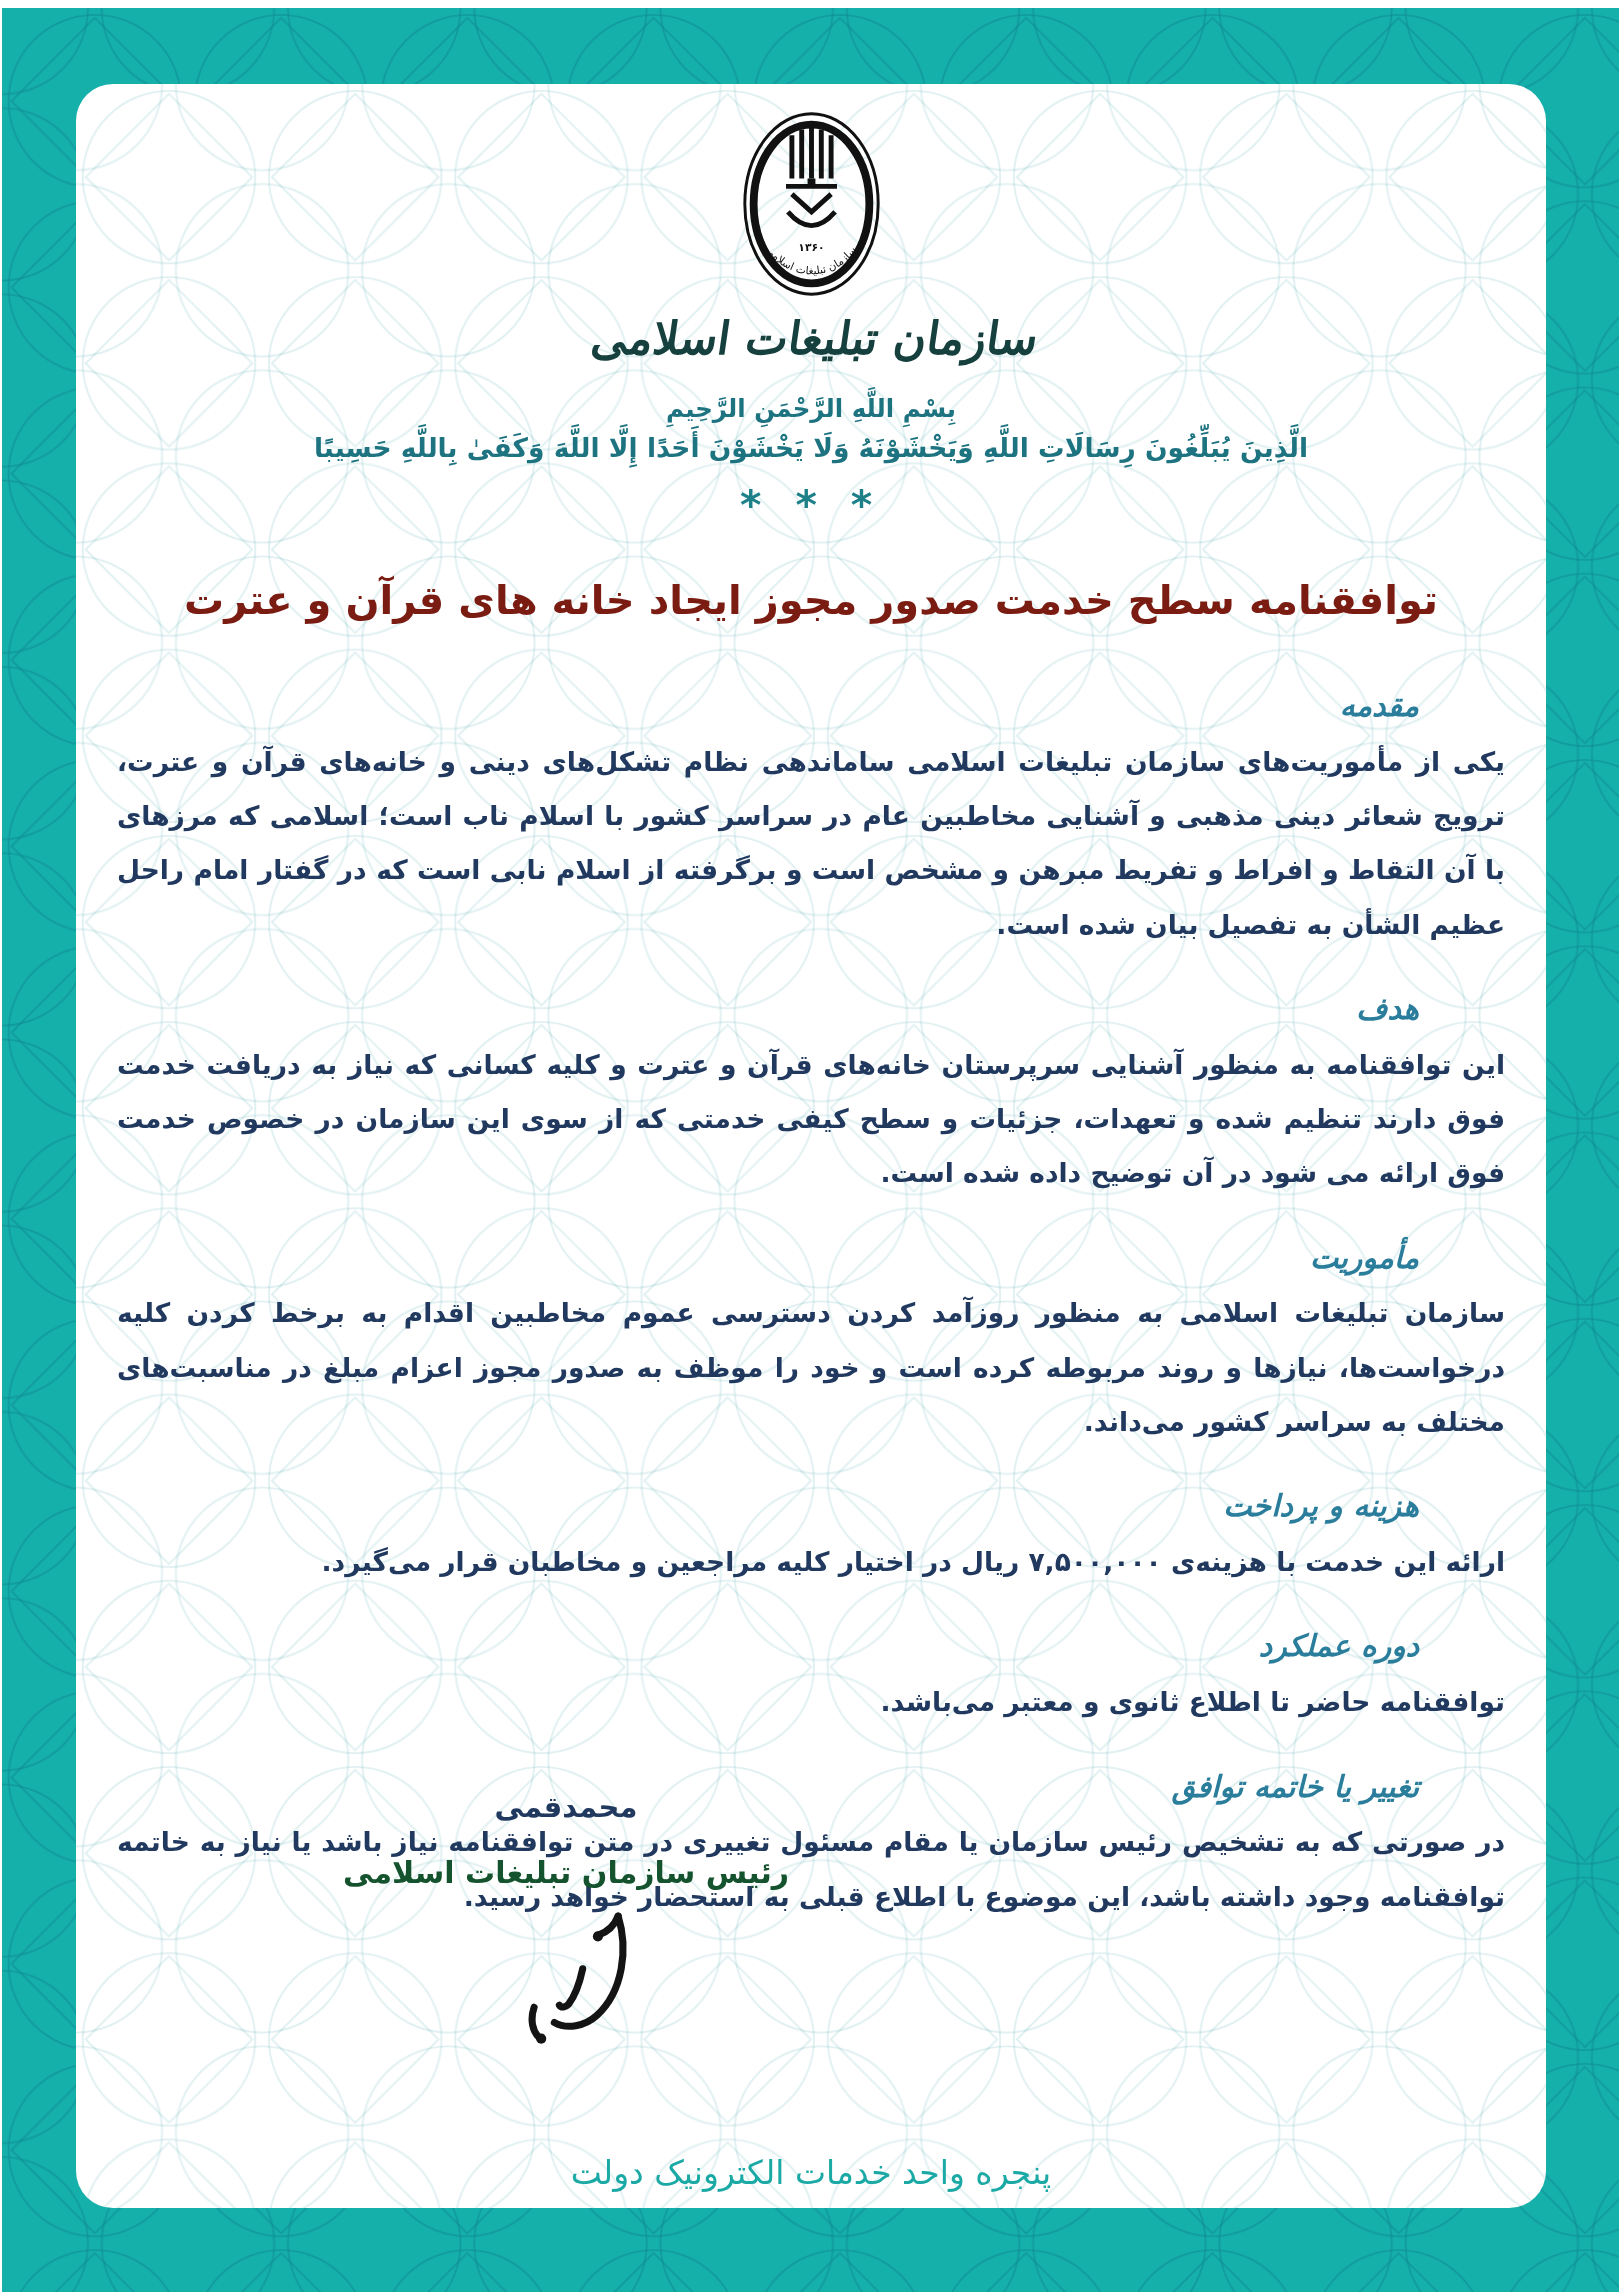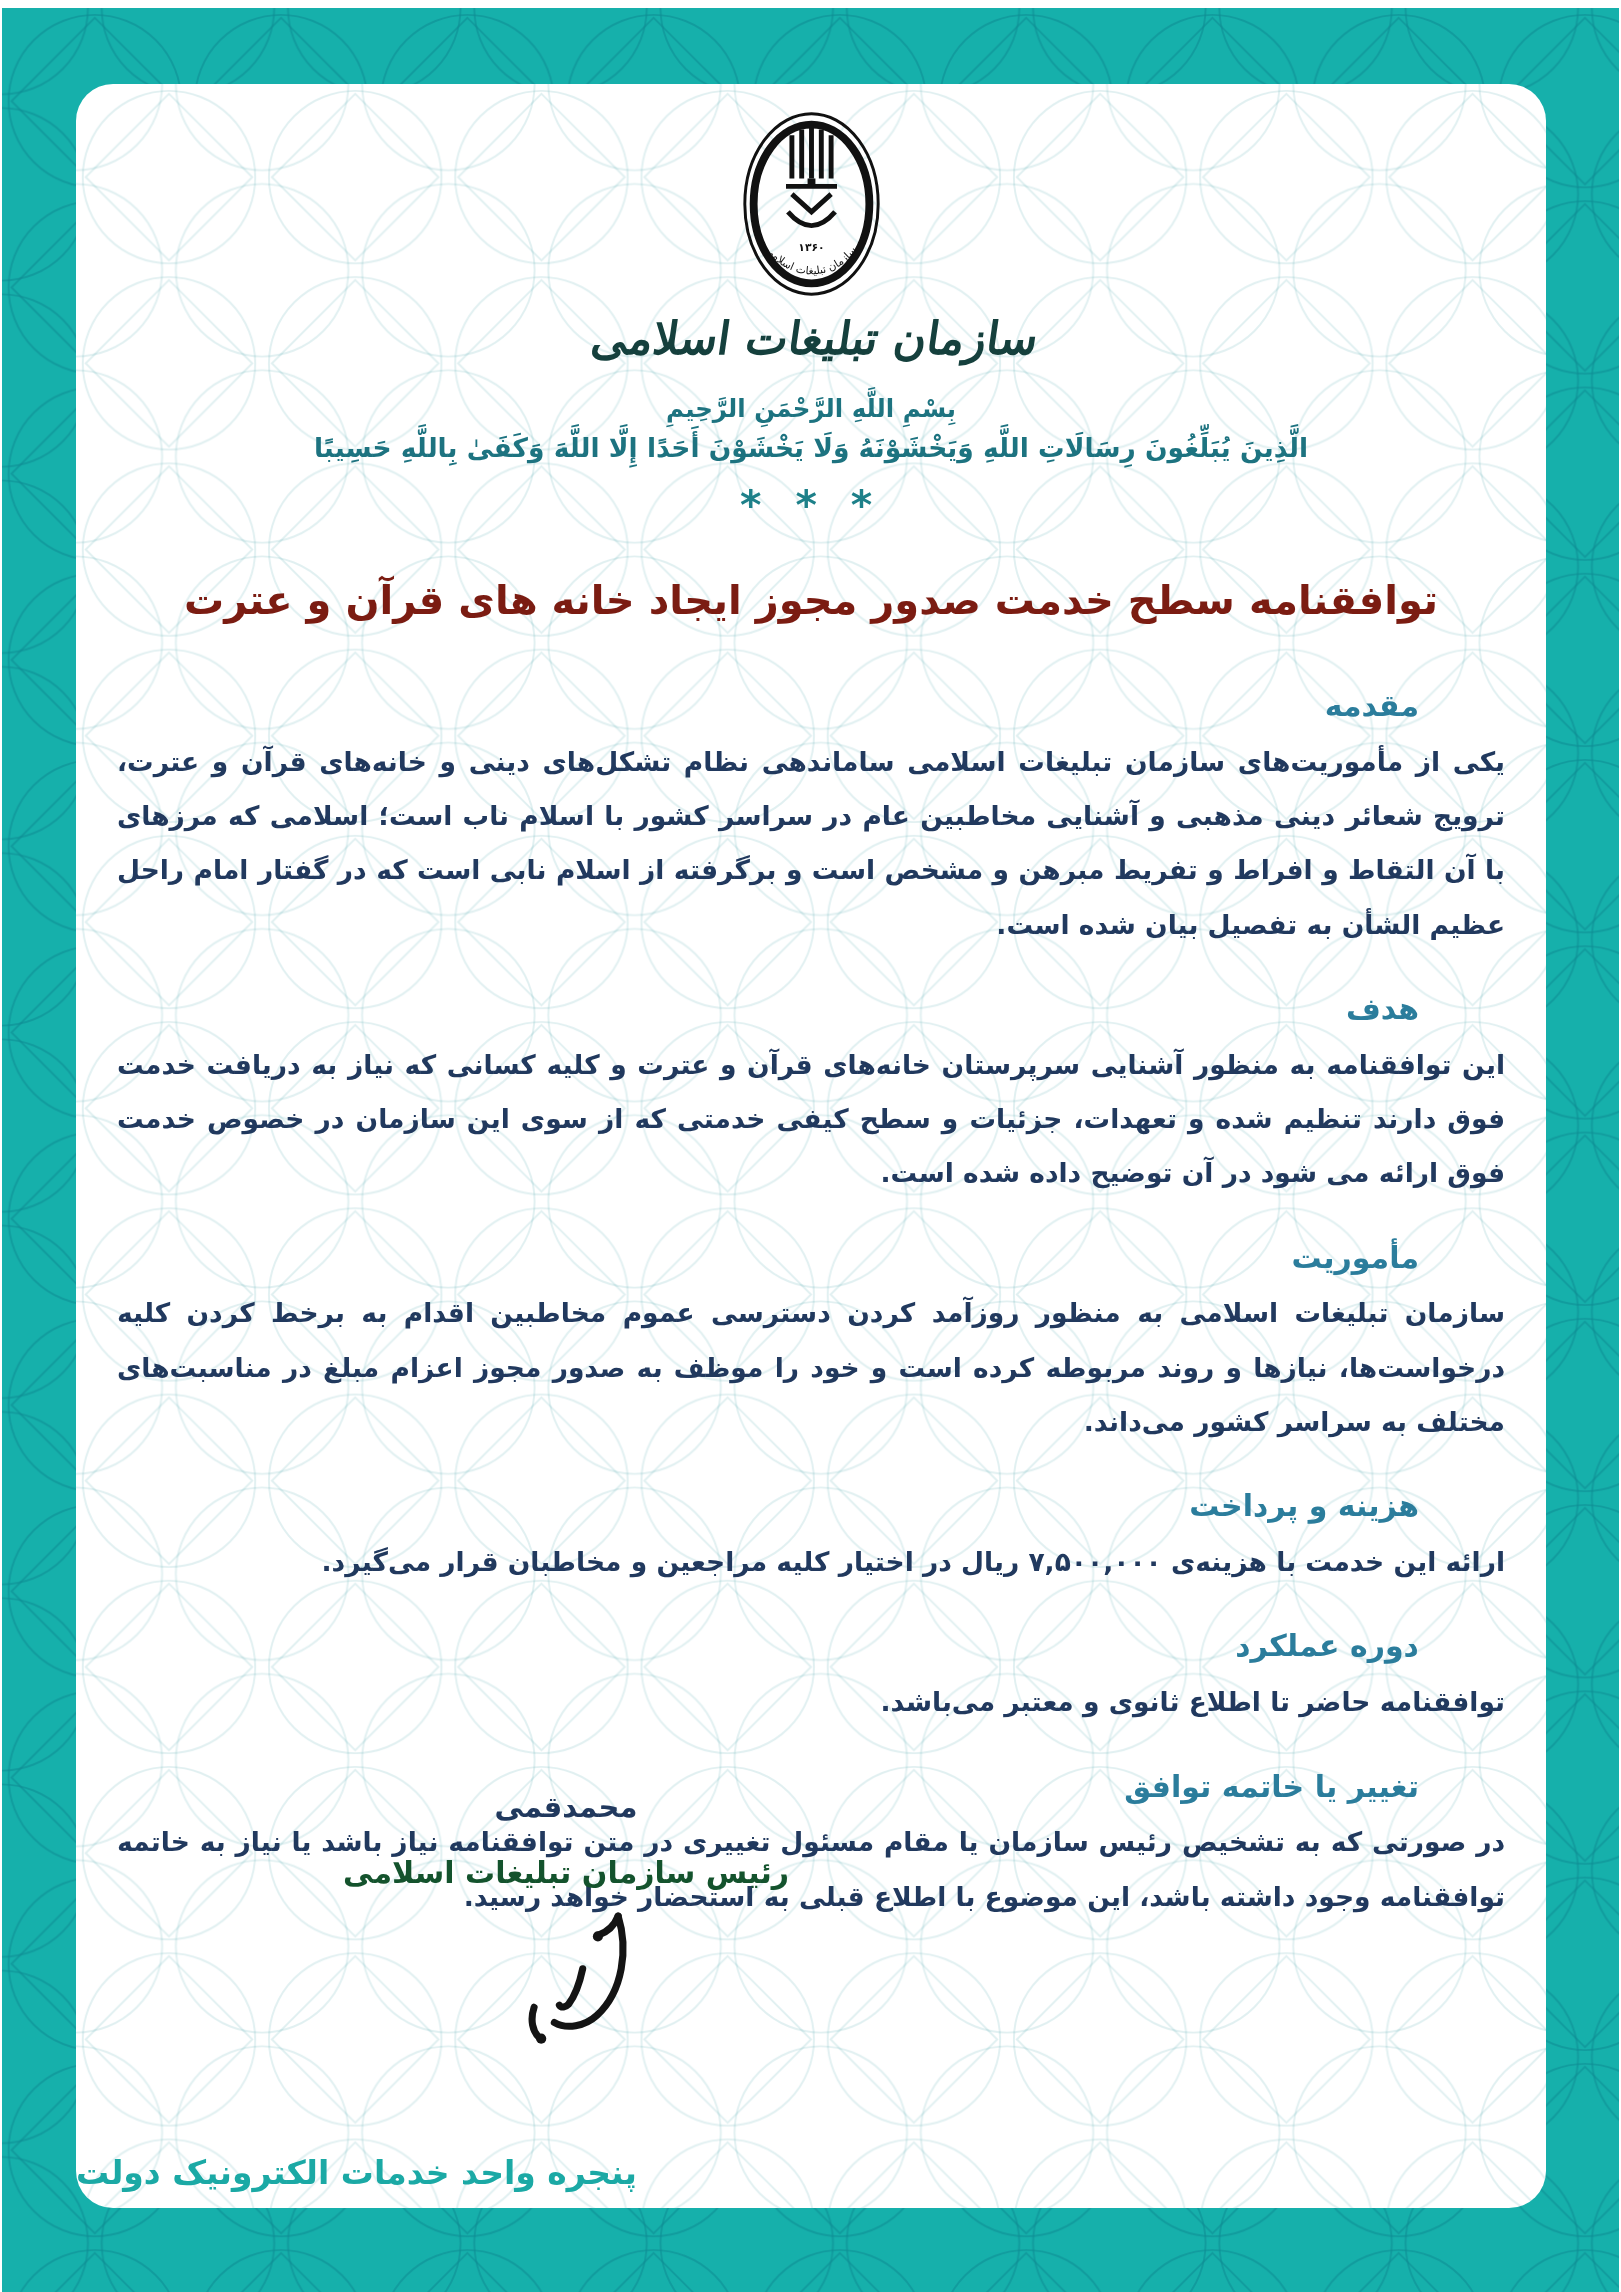--- a/index.html
+++ b/index.html
@@ -90,20 +90,21 @@
   }
   .sections {
     padding: 0 41px;
   }
   .section-heading {
     font-size: 30px;
     font-weight: bold;
     color: #2b7d9c;
     text-align: right;
     margin: 39px 86px 0 0;
+    font-style: italic;
   }
   .section-heading.first { margin-top: 65px; }
   .section-body {
     margin-top: 11.8px;
     font-size: 26.5px;
     font-weight: bold;
     color: #21395e;
     line-height: 2.05;
     text-align: justify;
     text-align-last: right;
@@ -130,23 +131,23 @@
     margin-top: 31px;
   }
   .signature-scribble {
     margin-top: 15.7px;
   }
   .footer-line {
     position: absolute;
     left: 0;
     bottom: 15.7px;
     width: 100%;
-    text-align: left;
+    text-align: center;
     font-size: 33px;
-    font-weight: bold;
+    font-weight: normal;
     color: #1ba9a5;
   }
   svg text { font-family: "DejaVu Sans", sans-serif; }
 </style>
 </head>
 <body>
 
 <div class="page">
 
   <div class="teal-frame">

